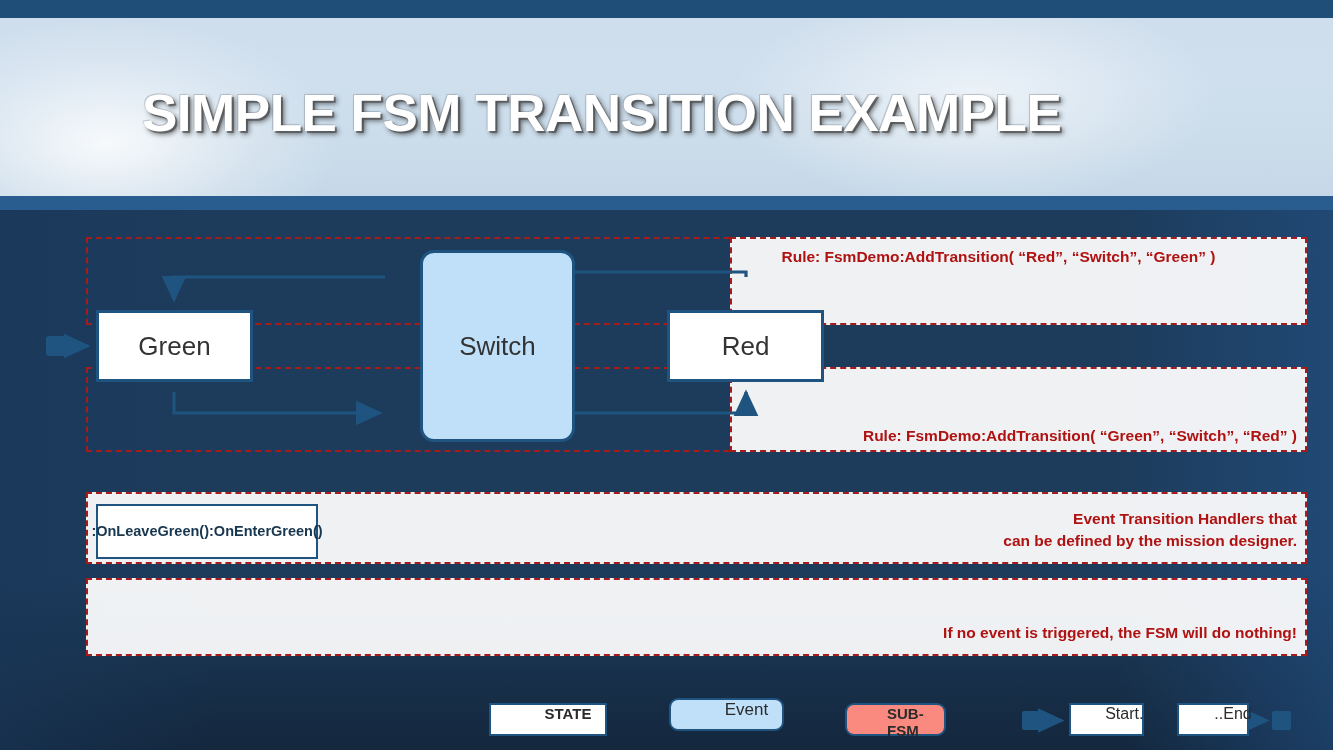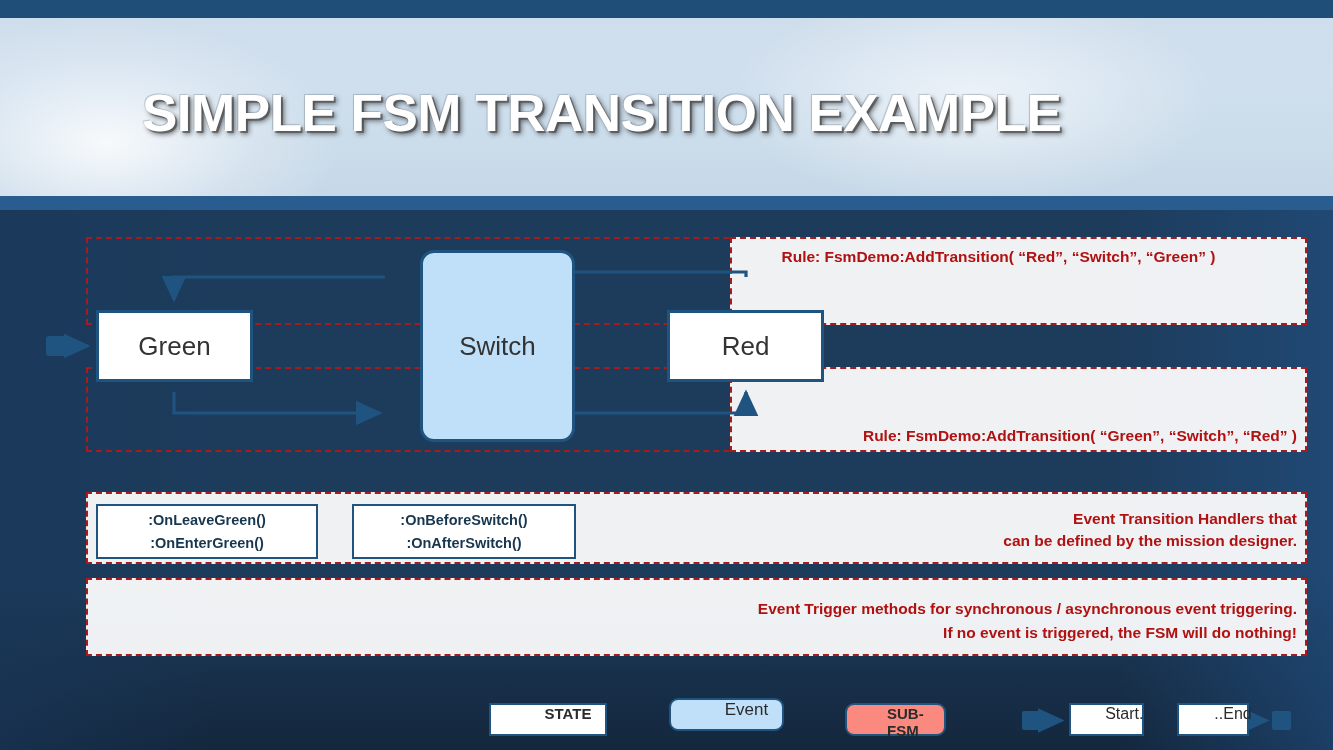--- a/index.html
+++ b/index.html
@@ -55,21 +55,21 @@
     display:flex;align-items:center;justify-content:center;
     color:#333333;font-size:26px;
   }
   .event{
     position:absolute;background:#bfe0f8;border:3px solid #1f5480;border-radius:14px;box-sizing:border-box;
     display:flex;align-items:center;justify-content:center;
     color:#333333;font-size:26px;margin-left:37px;
   }
   .methbox{
     position:absolute;background:#ffffff;border:2px solid #1f5480;box-sizing:border-box;
-    display:flex;flex-direction:column;align-items:center;justify-content:center;
+    display:flex;align-items:center;justify-content:center;
     color:#17364f;font-weight:bold;font-size:14.5px;line-height:23px;
   }
   .methbox.blue{background:#cfe6fa;color:#1b4a6e;}
   .legend-item{
     position:absolute;box-sizing:border-box;display:flex;align-items:flex-start;justify-content:center;
     font-size:15px;font-weight:bold;color:#2b2b2b;padding-left:40px;
   }
   .lg-state{background:#ffffff;border:2px solid #1f5480;}
   .lg-event{background:#bfe0f8;border:2px solid #1f5480;border-radius:9px;}
   .lg-sub{background:#fa8a80;border:2px solid #1f5480;border-radius:9px;color:#2b2b2b;}
@@ -130,32 +130,27 @@
 
   <div class="ruletext" style="left:700px;top:246px;width:597px;text-align:center;">Rule: FsmDemo:AddTransition(  “Red”, “Switch”, “Green” )</div>
   <div class="ruletext" style="left:700px;top:425px;width:597px;">Rule: FsmDemo:AddTransition(  “Green”, “Switch”, “Red” )</div>
 
   <div class="rulebox filled" style="left:86px;top:492px;width:1221px;height:72px;"></div>
 
   <div class="methbox" style="left:96px;top:504px;width:222px;height:55px;">
     <span>:OnLeaveGreen()</span>
     <span>:OnEnterGreen()</span>
   </div>
-  <div class="methbox" style="left:352px;top:504px;width:224px;height:55px;">
-    <span>:OnBeforeSwitch()</span>
-    <span>:OnAfterSwitch()</span>
-  </div>
 
   <div class="ruletext" style="left:700px;top:508px;width:597px;">Event Transition Handlers that</div>
   <div class="ruletext" style="left:700px;top:530px;width:597px;">can be defined by the mission designer.</div>
 
   <div class="rulebox filled" style="left:86px;top:578px;width:1221px;height:78px;"></div>
 
 
-  <div class="ruletext" style="left:600px;top:598px;width:697px;">Event Trigger methods for synchronous / asynchronous event triggering.</div>
   <div class="ruletext" style="left:600px;top:622px;width:697px;">If no event is triggered, the FSM will do nothing!</div>
 
   <div class="legend-item lg-state" style="left:489px;top:703px;width:118px;height:33px;">
     <span>STATE</span>
   </div>
   <div class="legend-item lg-event" style="left:669px;top:698px;width:115px;height:33px;font-size:17px;font-weight:normal;">
     <span>Event</span>
   </div>
   <div class="legend-item lg-sub" style="left:845px;top:703px;width:101px;height:33px;">
     <span>SUB-FSM</span>

